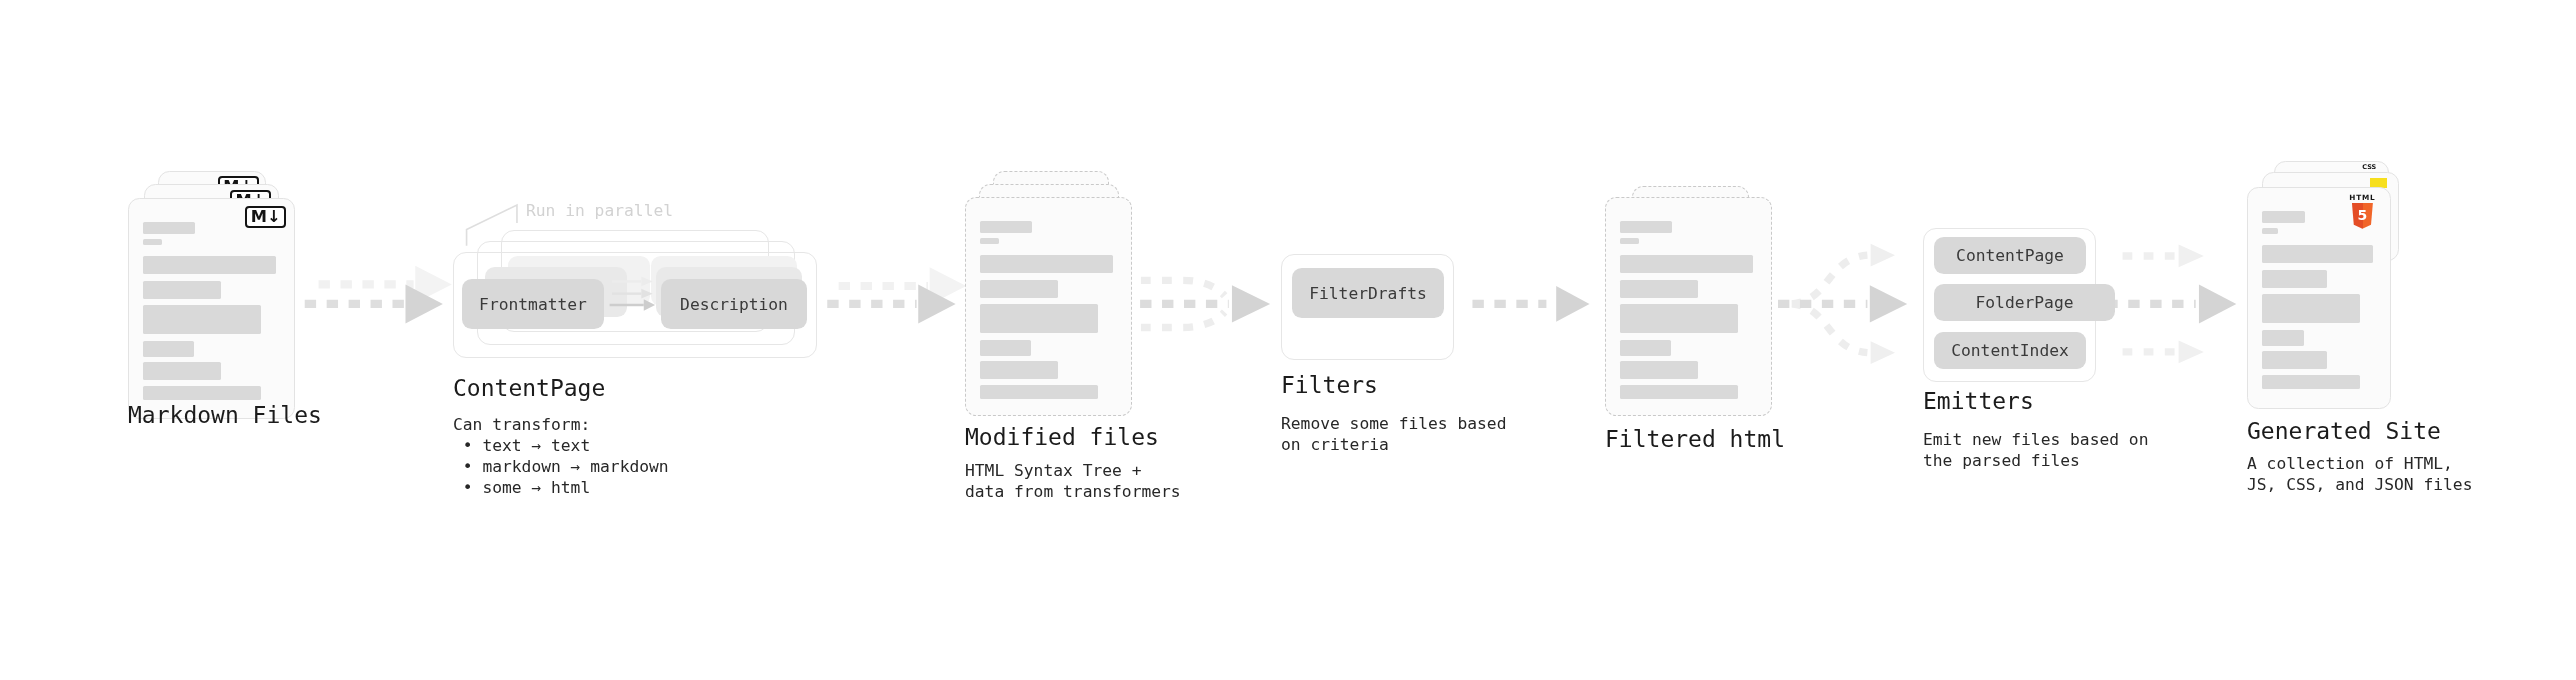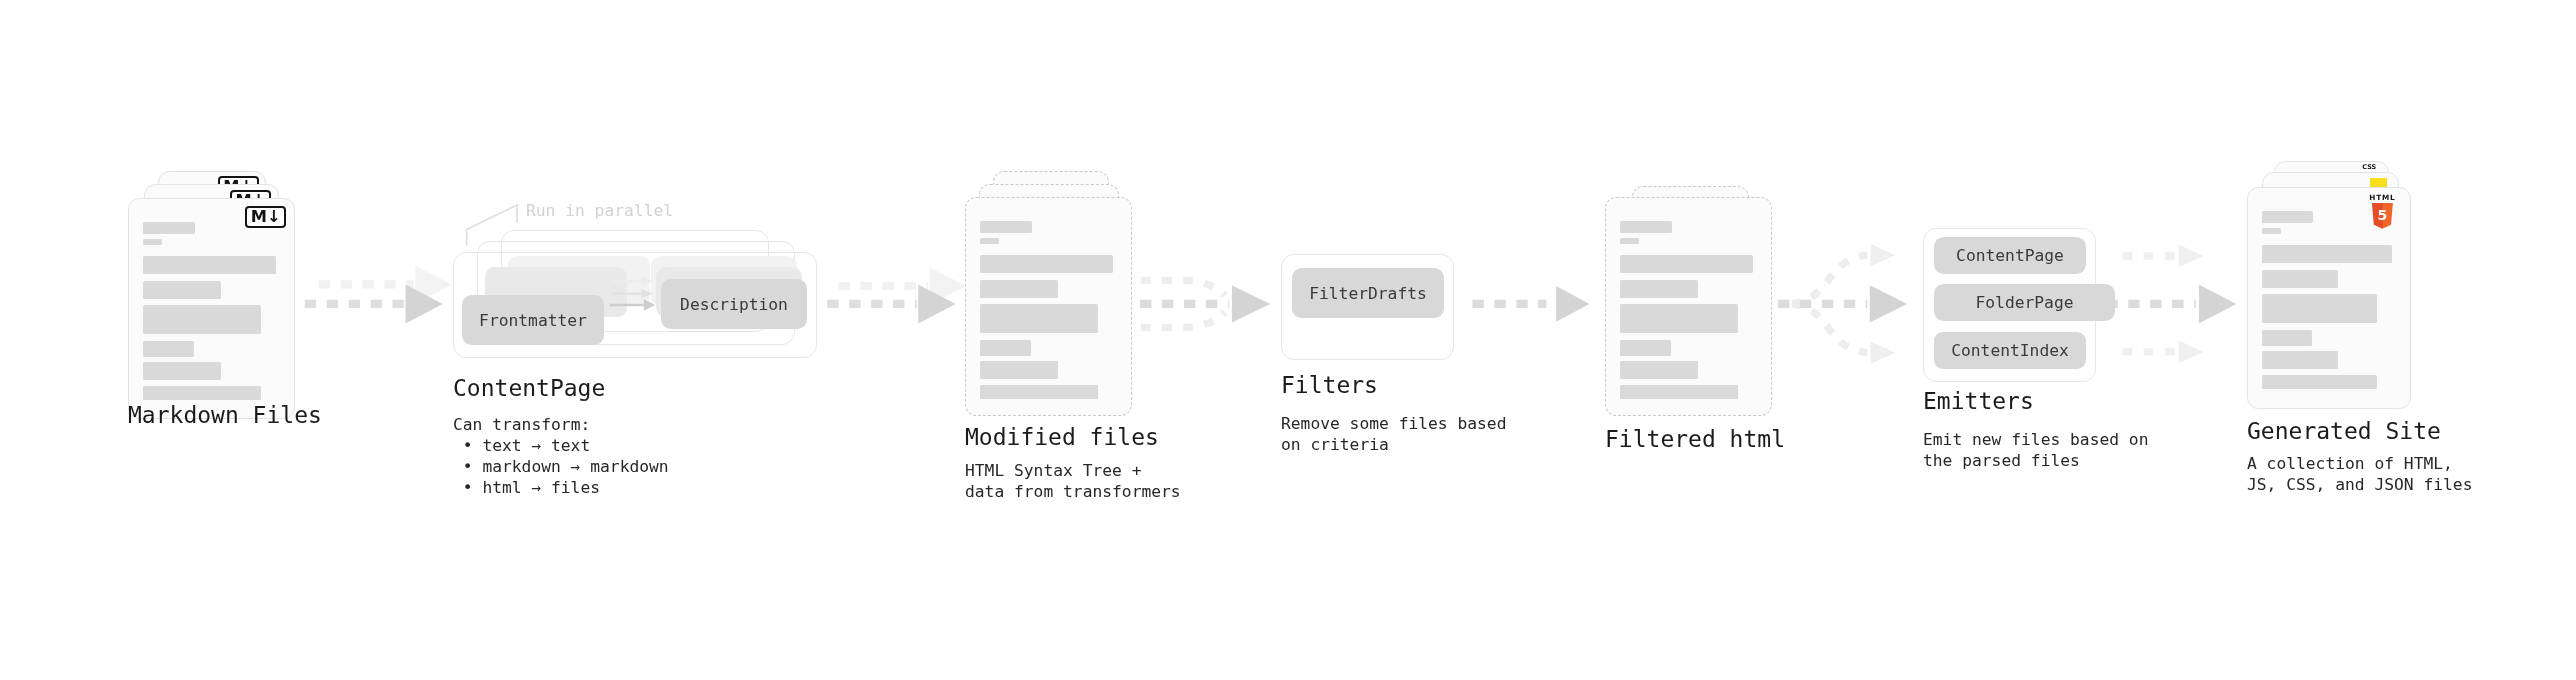--- a/index.html
+++ b/index.html
@@ -117,21 +117,21 @@
     <div class="title" style="left:128px;top:402px;">Markdown Files</div>
   </div>
 
   <div>
     <div class="obox" style="left:501px;top:230px;width:268px;height:102px;"></div>
     <div class="obox" style="left:477px;top:241px;width:318px;height:104px;"></div>
     <div class="obox" style="left:453px;top:252px;width:364px;height:106px;"></div>
 
     <div class="pill g2" style="left:508px;top:256px;width:142px;height:50px;"></div>
     <div class="pill g1" style="left:485px;top:267px;width:142px;height:50px;"></div>
-    <div class="pill" style="left:462px;top:279px;width:142px;height:50px;margin-top:16px;">Frontmatter</div>
+    <div class="pill" style="left:462px;top:279px;width:142px;height:50px;">Frontmatter</div>
 
     <div class="pill g2" style="left:651px;top:256px;width:146px;height:50px;"></div>
     <div class="pill g1" style="left:656px;top:267px;width:146px;height:50px;"></div>
     <div class="pill" style="left:661px;top:279px;width:146px;height:50px;">Description</div>
 
     <svg class="abs" style="left:443px;top:191px;" width="382" height="163" viewBox="0 0 470 200">
       <polyline points="91,39 91,17 29,47 29,67" fill="none" stroke="#dedede" stroke-width="2"></polyline>
       <g>
         <line x1="208" y1="111" x2="244" y2="111" stroke="#ececec" stroke-width="3"></line>
         <path d="M244,105 L258,111 L244,117 Z" fill="#ececec"></path>
@@ -141,21 +141,21 @@
         <path d="M247,133 L261,140 L247,147 Z" fill="#cdcdcd"></path>
       </g>
     </svg>
     <div class="note" style="left:526px;top:201px;">Run in parallel</div>
 
     <div class="title" style="left:453px;top:375px;">ContentPage</div>
     <div class="desc" style="left:453px;top:414px;">
       <div>Can transform:</div>
       <div class="ind">• text → text</div>
       <div class="ind">• markdown → markdown</div>
-      <div class="ind">• html → files</div>
+      <div class="ind">• some → html</div>
     </div>
   </div>
 
   <div>
     <div class="card dashed" style="left:993px;top:171px;width:116px;height:65px;"></div>
     <div class="card dashed" style="left:979px;top:184px;width:140px;height:89px;"></div>
     <div class="card dashed" style="left:965px;top:197px;width:167px;height:219px;">
       <div class="card-inner">
           <div class="sk" style="width: 38%; height: 12.2px; margin-bottom: 4.9px;"></div>
           <div class="sk" style="width: 14%; height: 5.7px; margin-bottom: 11.4px;"></div>
@@ -216,21 +216,21 @@
   <div>
     <div class="card" style="left:2274px;top:161px;width:115px;height:65px;">
       <div class="cssb">
         <div class="t">CSS</div>
         <div class="bar"></div>
       </div>
     </div>
     <div class="card" style="left:2262px;top:172px;width:137px;height:89px;">
       <div class="jsb"></div>
     </div>
-    <div class="card" style="left:2247px;top:187px;width:164px;height:222px;">
+    <div class="card" style="left:2247px;top:187px;width:144px;height:222px;">
       <div class="html5">
         <div class="t">HTML</div>
         <div class="shield">5</div>
       </div>
       <div class="card-inner">
           <div class="sk" style="width: 38%; height: 12.2px; margin-bottom: 4.9px;"></div>
           <div class="sk" style="width: 14%; height: 5.7px; margin-bottom: 11.4px;"></div>
           <div class="sk" style="width: 97%; height: 18px; margin-bottom: 6.5px;"></div>
           <div class="sk" style="width: 57%; height: 18px; margin-bottom: 6.5px;"></div>
           <div class="sk" style="width: 86%; height: 29px; margin-bottom: 6.5px;"></div>

